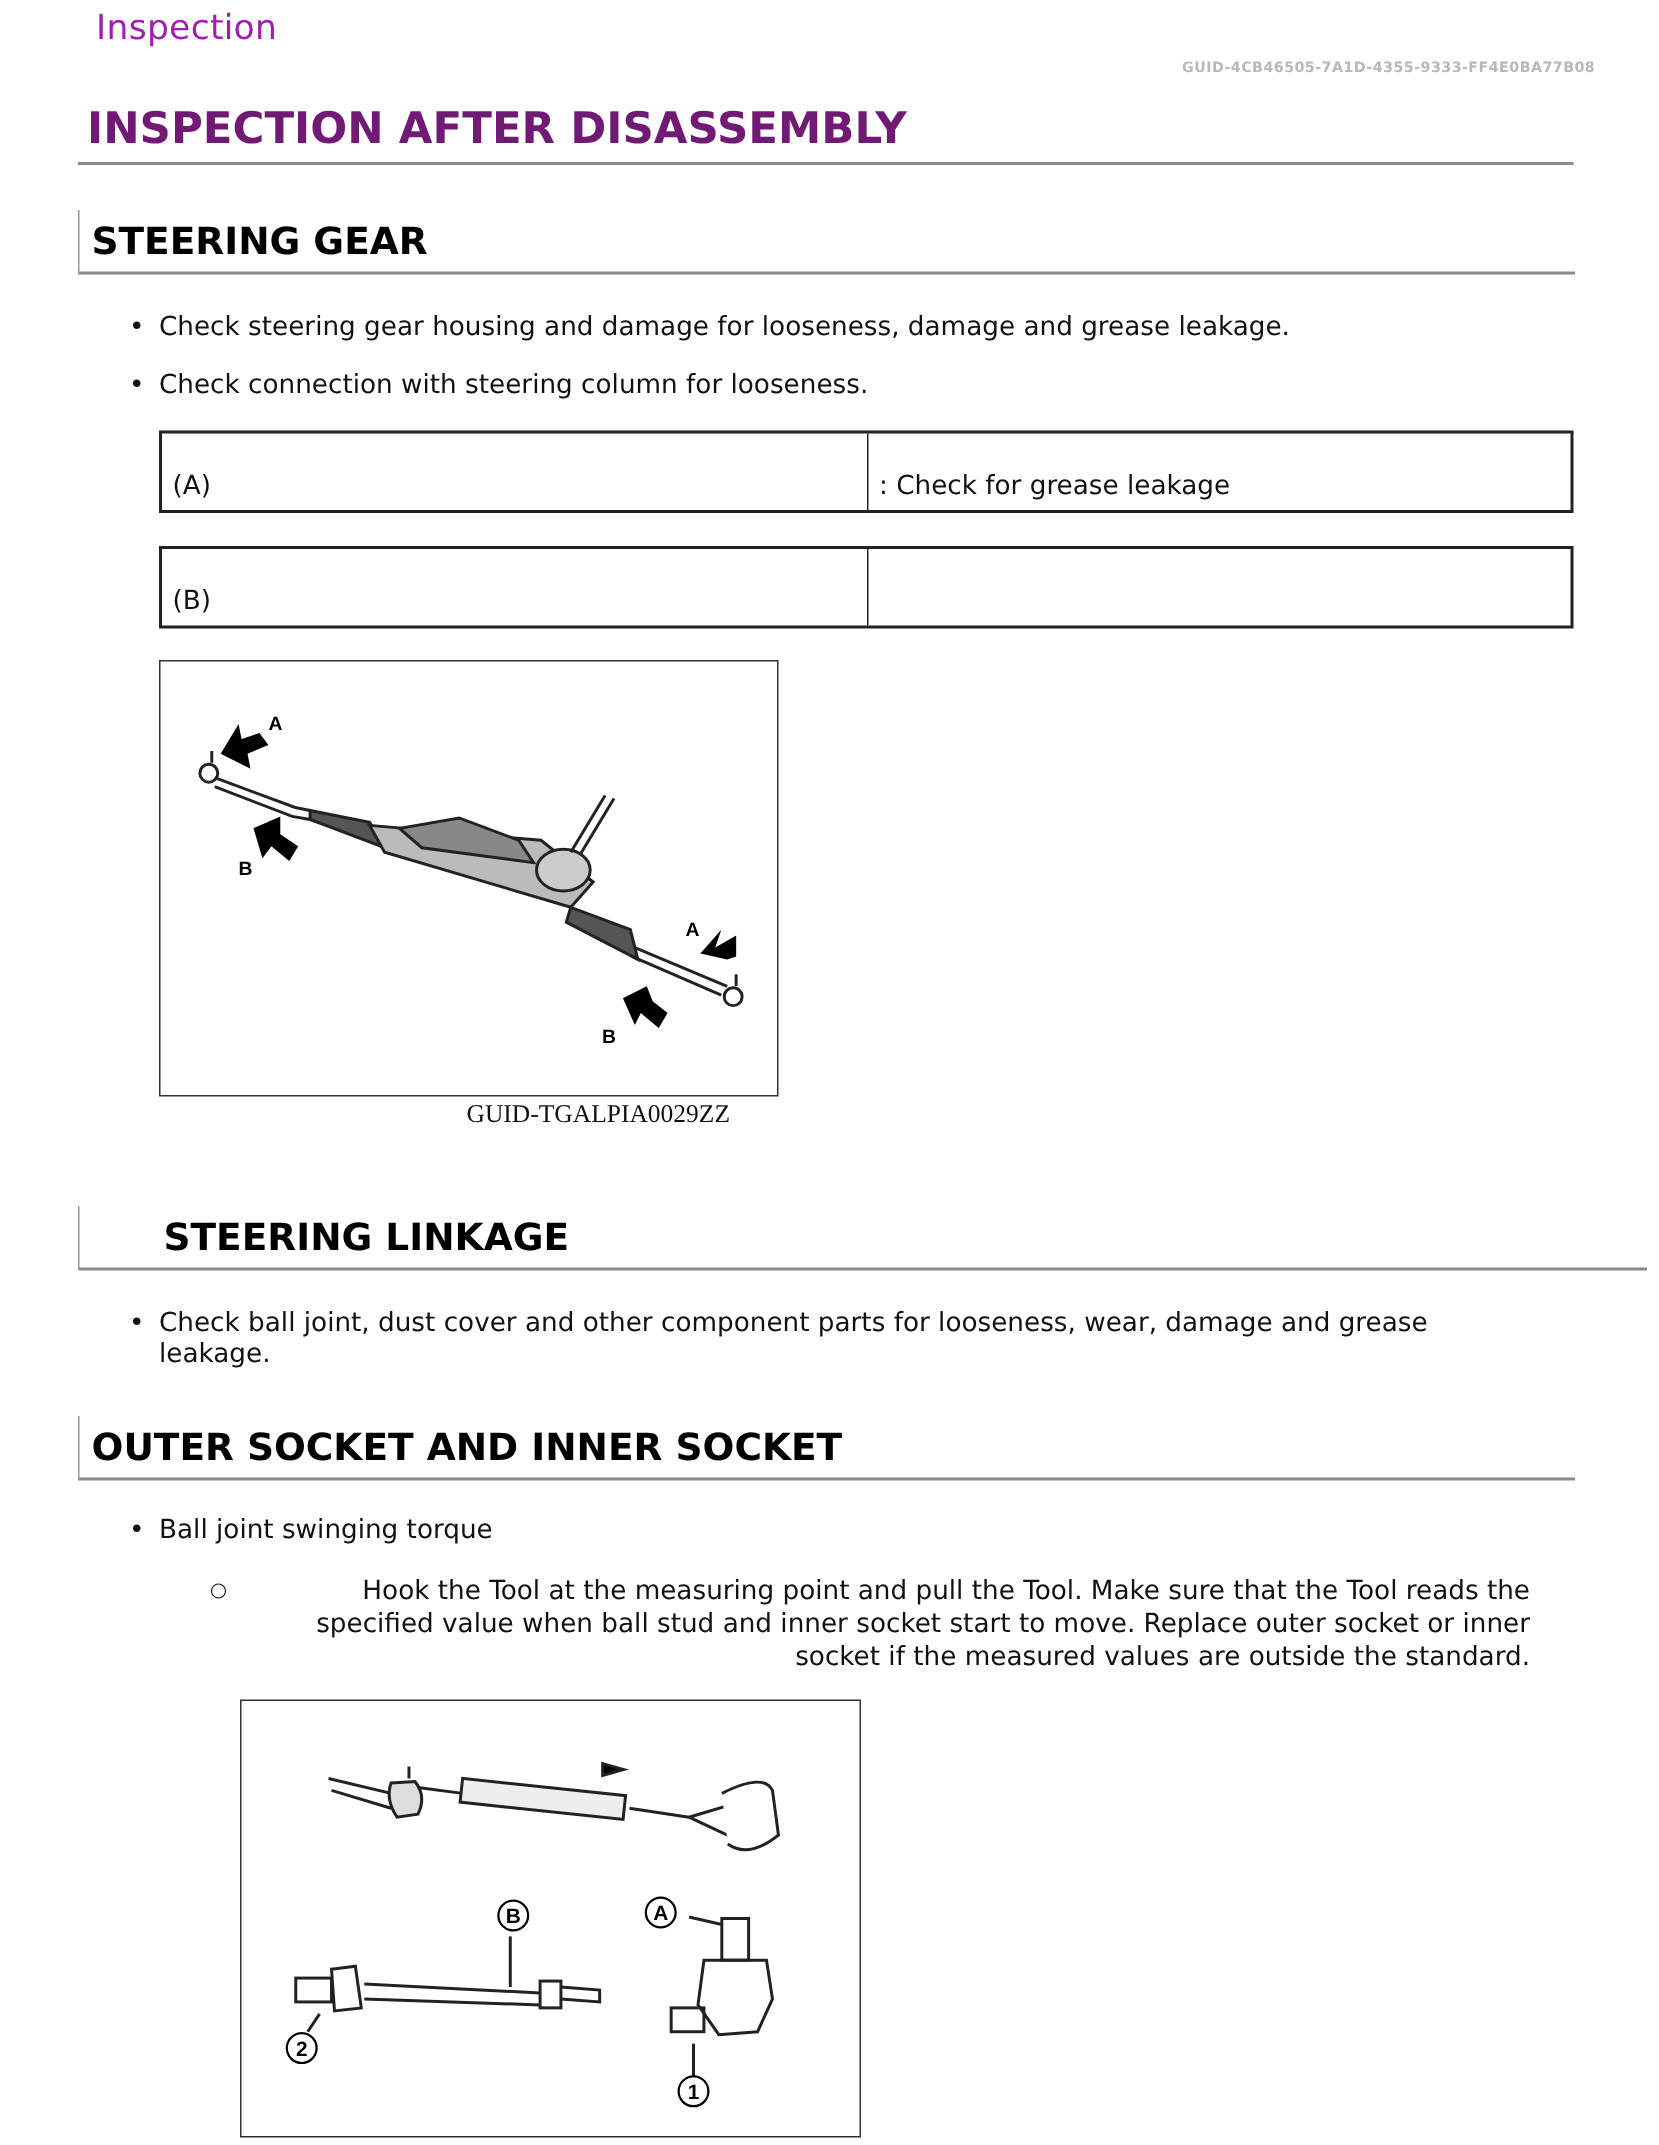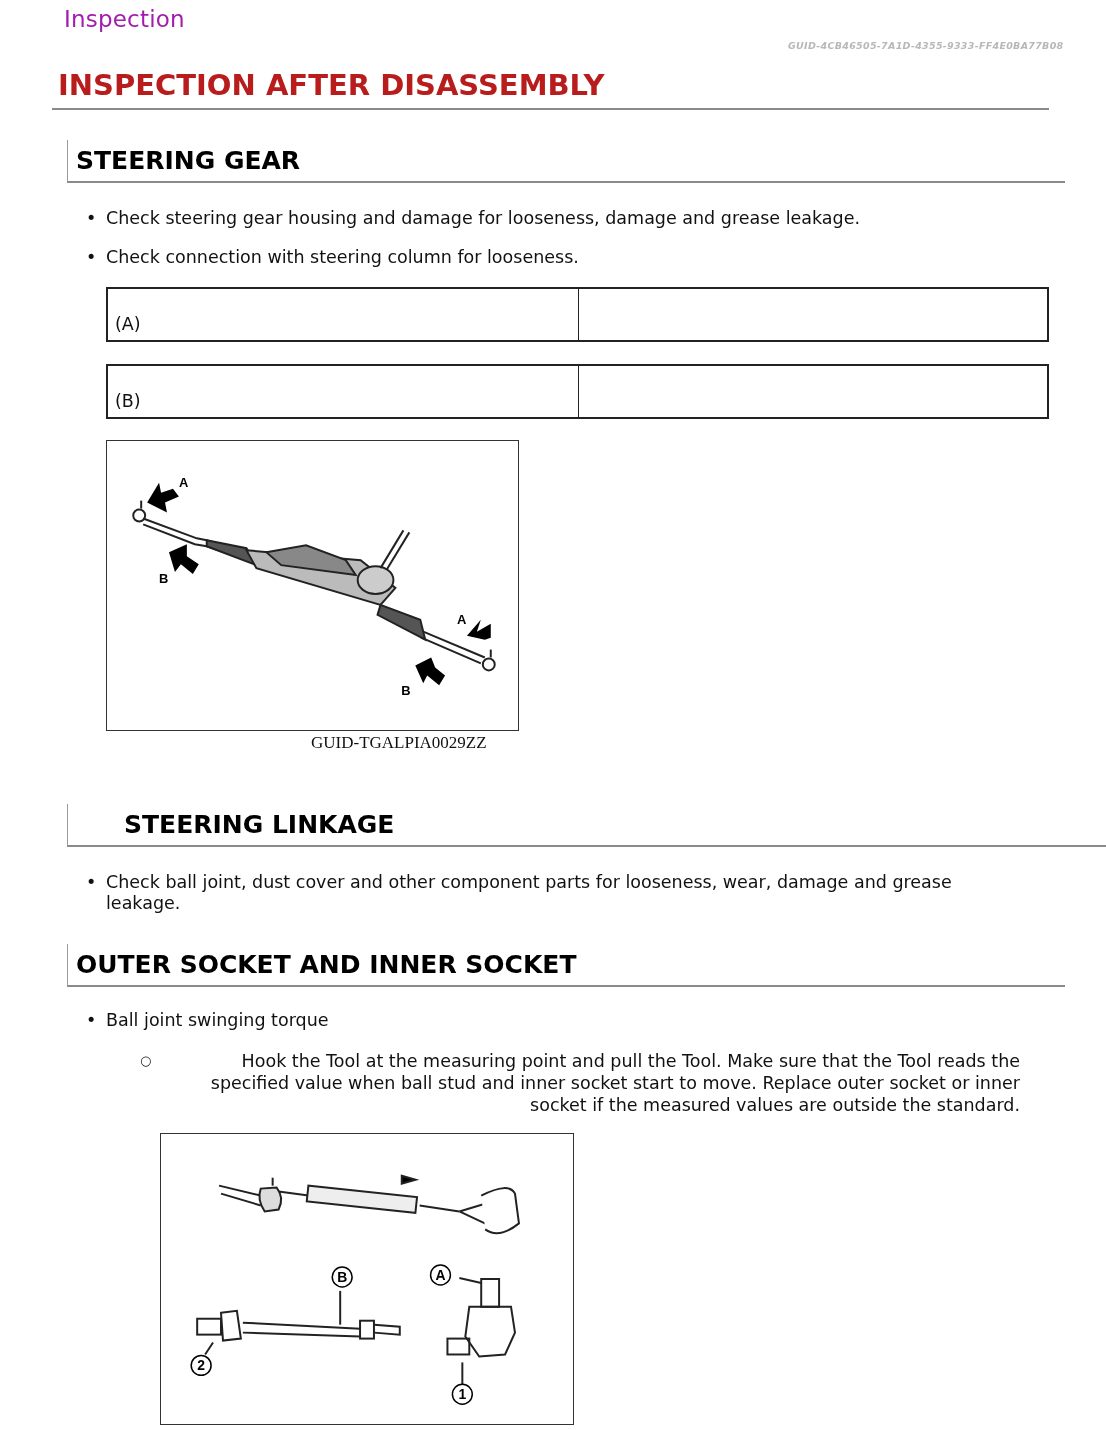--- a/index.html
+++ b/index.html
@@ -1,21 +1,21 @@
 <!DOCTYPE html>
 <html><head>
 <meta charset="utf-8">
 <style>
   html,body{margin:0;padding:0;background:#fff;}
   body{width:1106px;height:1430px;position:relative;overflow:hidden;font-family:"DejaVu Sans","Liberation Sans",sans-serif;color:#111;}
   .top-title{position:absolute;left:64px;top:6px;font-size:23px;font-weight:normal;color:#a21caf;letter-spacing:0.2px;}
-  .guid-top{position:absolute;left:788px;top:40px;font-size:9.5px;font-weight:bold;color:#b8b8b8;letter-spacing:0.3px;font-style:italic;}
-  .main-title{position:absolute;left:58px;top:68px;font-size:29px;font-weight:bold;color:#b91c1c;}
+  .guid-top{position:absolute;left:788px;top:40px;font-size:9.5px;font-weight:bold;color:#b8b8b8;letter-spacing:0.3px;}
+  .main-title{position:absolute;left:58px;top:68px;font-size:29px;font-weight:bold;color:#701a75;}
   .main-rule{position:absolute;left:52px;top:108px;width:997px;height:2px;background:#8a8a8a;}
-  .sec{position:absolute;left:67px;width:997px;border-left:1px solid #9a9a9a;border-bottom:2px solid #8a8a8a;}
+  .sec{position:absolute;left:52px;width:997px;border-left:1px solid #9a9a9a;border-bottom:2px solid #8a8a8a;}
   .sec h2{margin:0;padding:6px 0 6px 8px;font-size:25px;font-weight:bold;color:#000;}
   .bullet{position:absolute;left:86px;font-size:17.5px;line-height:21px;color:#111;width:920px;}
   .bullet .dot{position:absolute;left:0;top:0;}
   .bullet .txt{display:block;padding-left:20px;}
   .sub{position:absolute;left:140px;font-size:17.5px;line-height:22px;width:880px;}
   .sub .dot{position:absolute;left:0;top:0;font-size:13px;}
   .sub .txt{display:block;padding-left:20px;text-align:right;}
   .tbl{position:absolute;left:106px;width:943px;height:55px;border:2px solid #222;box-sizing:border-box;display:flex;}
   .tbl .c1{width:470px;border-right:1px solid #222;position:relative;}
   .tbl .c2{flex:1;position:relative;}
@@ -40,20 +40,23 @@
   <span class="txt">Check steering gear housing and damage for looseness, damage and grease leakage.</span>
 </div>
 <div class="bullet" style="top:247px;">
   <span class="dot">•</span>
   <span class="txt">Check connection with steering column for looseness.</span>
 </div>
 
 <div class="tbl" style="top:287px;">
   <div class="c1">
       <span>(A)</span>
+    </div>
+  <div class="c2">
+      <span>: Check for grease leakage</span>
     </div>
 </div>
 <div class="tbl" style="top:364px;">
   <div class="c1">
       <span>(B)</span>
     </div>
 </div>
 
 <div class="fig" style="left:106px;top:440px;width:413px;height:291px;">
   <svg viewBox="0 0 413 291">

